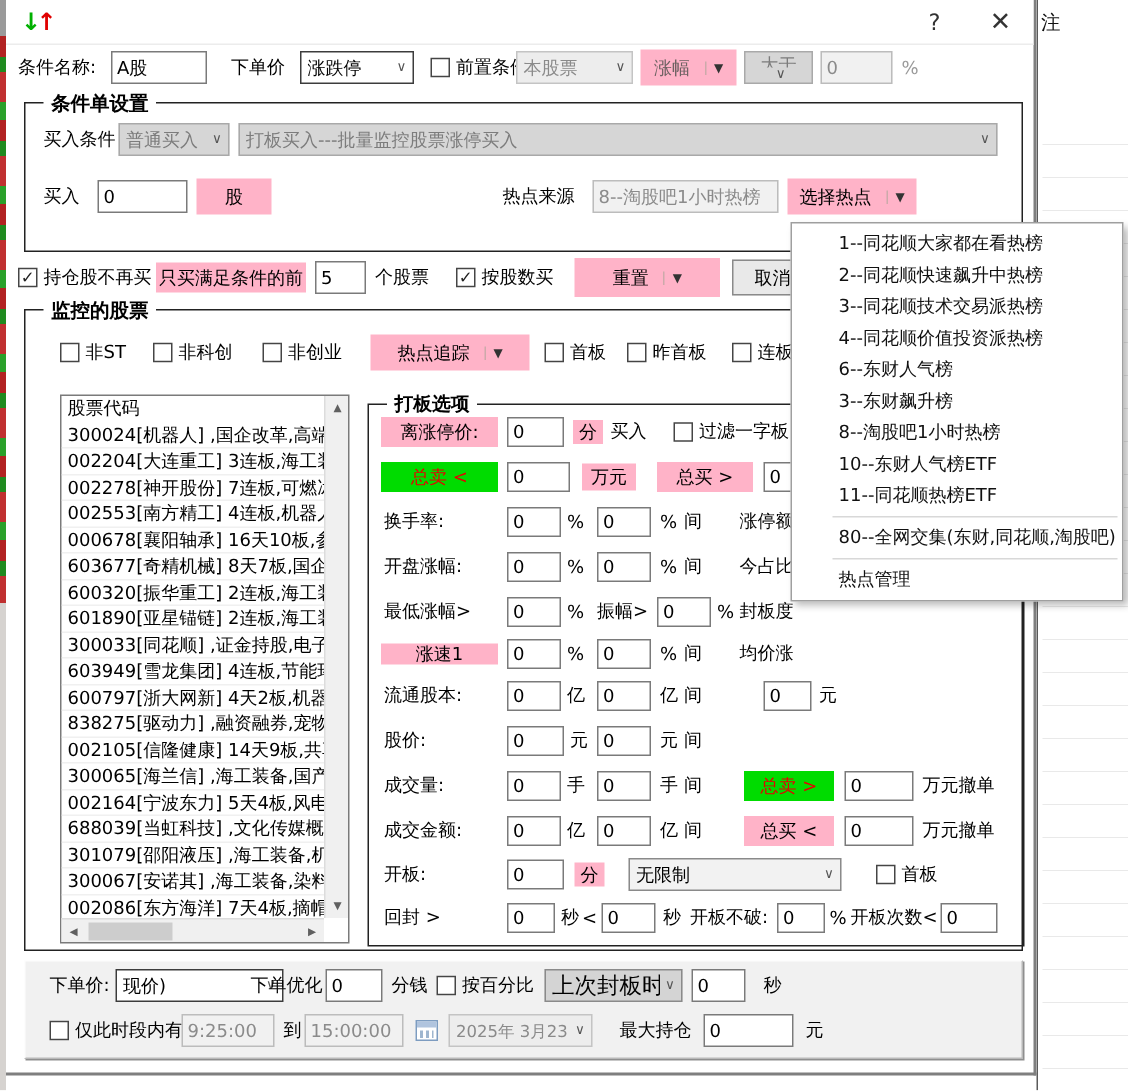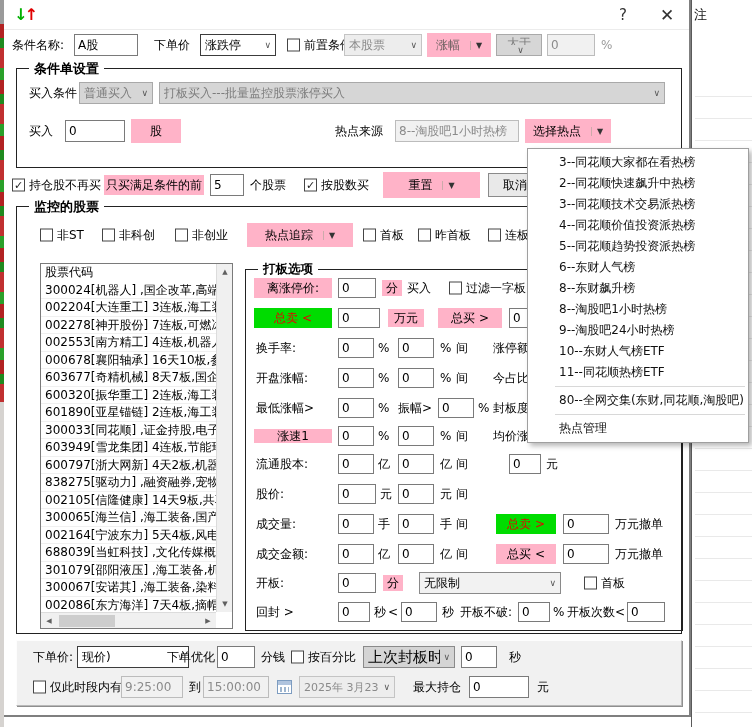--- a/index.html
+++ b/index.html
@@ -418,29 +418,27 @@
         </div>
         <span class="abs lbl" style="left:396px;">最大持仓</span>
         <input class="inp" style="left: 452px; width: 60px;" value="0">
         <span class="abs lbl" style="left:520px;">元</span>
       </div>
     </div>
   </div>
 
   <div class="menu">
 
-  <div class="menu-item">3--同花顺大家都在看热榜</div>
+  <div class="menu-item">1--同花顺大家都在看热榜</div>
       <div class="menu-item">2--同花顺快速飙升中热榜</div>
       <div class="menu-item">3--同花顺技术交易派热榜</div>
       <div class="menu-item">4--同花顺价值投资派热榜</div>
-      <div class="menu-item">5--同花顺趋势投资派热榜</div>
       <div class="menu-item">6--东财人气榜</div>
-      <div class="menu-item">8--东财飙升榜</div>
+      <div class="menu-item">3--东财飙升榜</div>
       <div class="menu-item">8--淘股吧1小时热榜</div>
-      <div class="menu-item">9--淘股吧24小时热榜</div>
       <div class="menu-item">10--东财人气榜ETF</div>
       <div class="menu-item">11--同花顺热榜ETF</div>
       <div class="menu-sep"></div>
       <div class="menu-item">80--全网交集(东财,同花顺,淘股吧)</div>
       <div class="menu-sep"></div>
       <div class="menu-item">热点管理</div>
     </div>
 
 </div>
 

